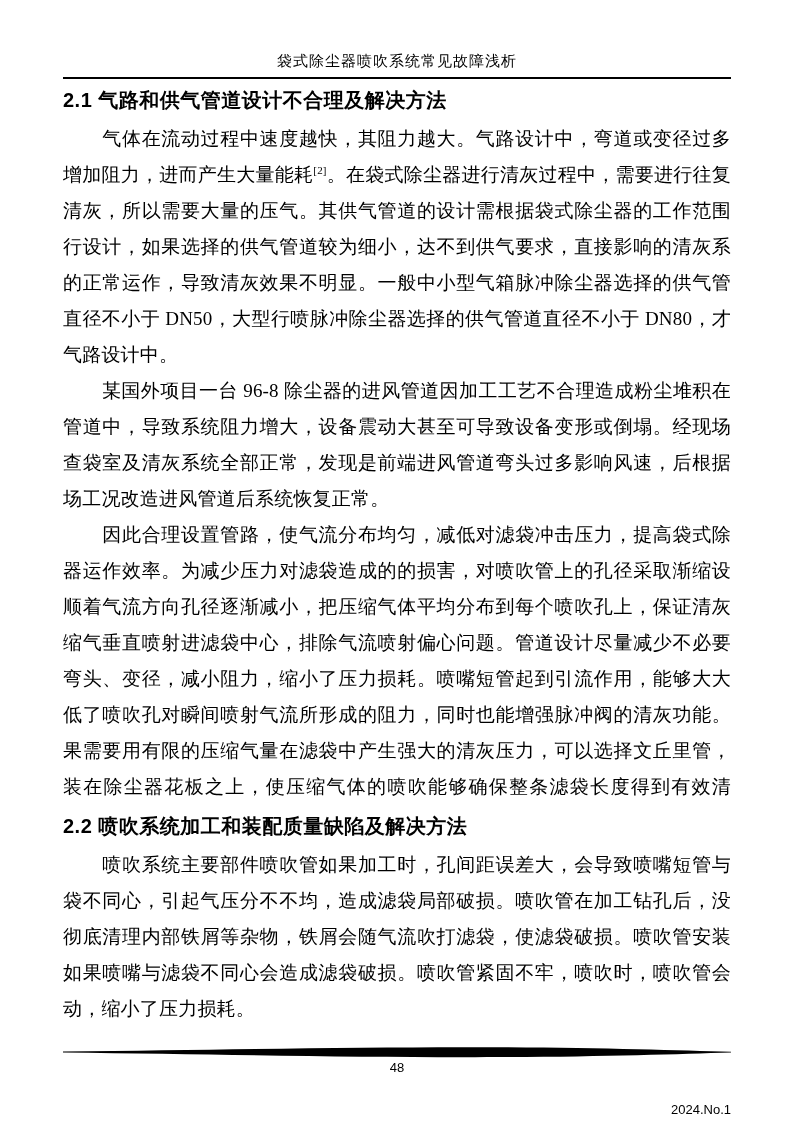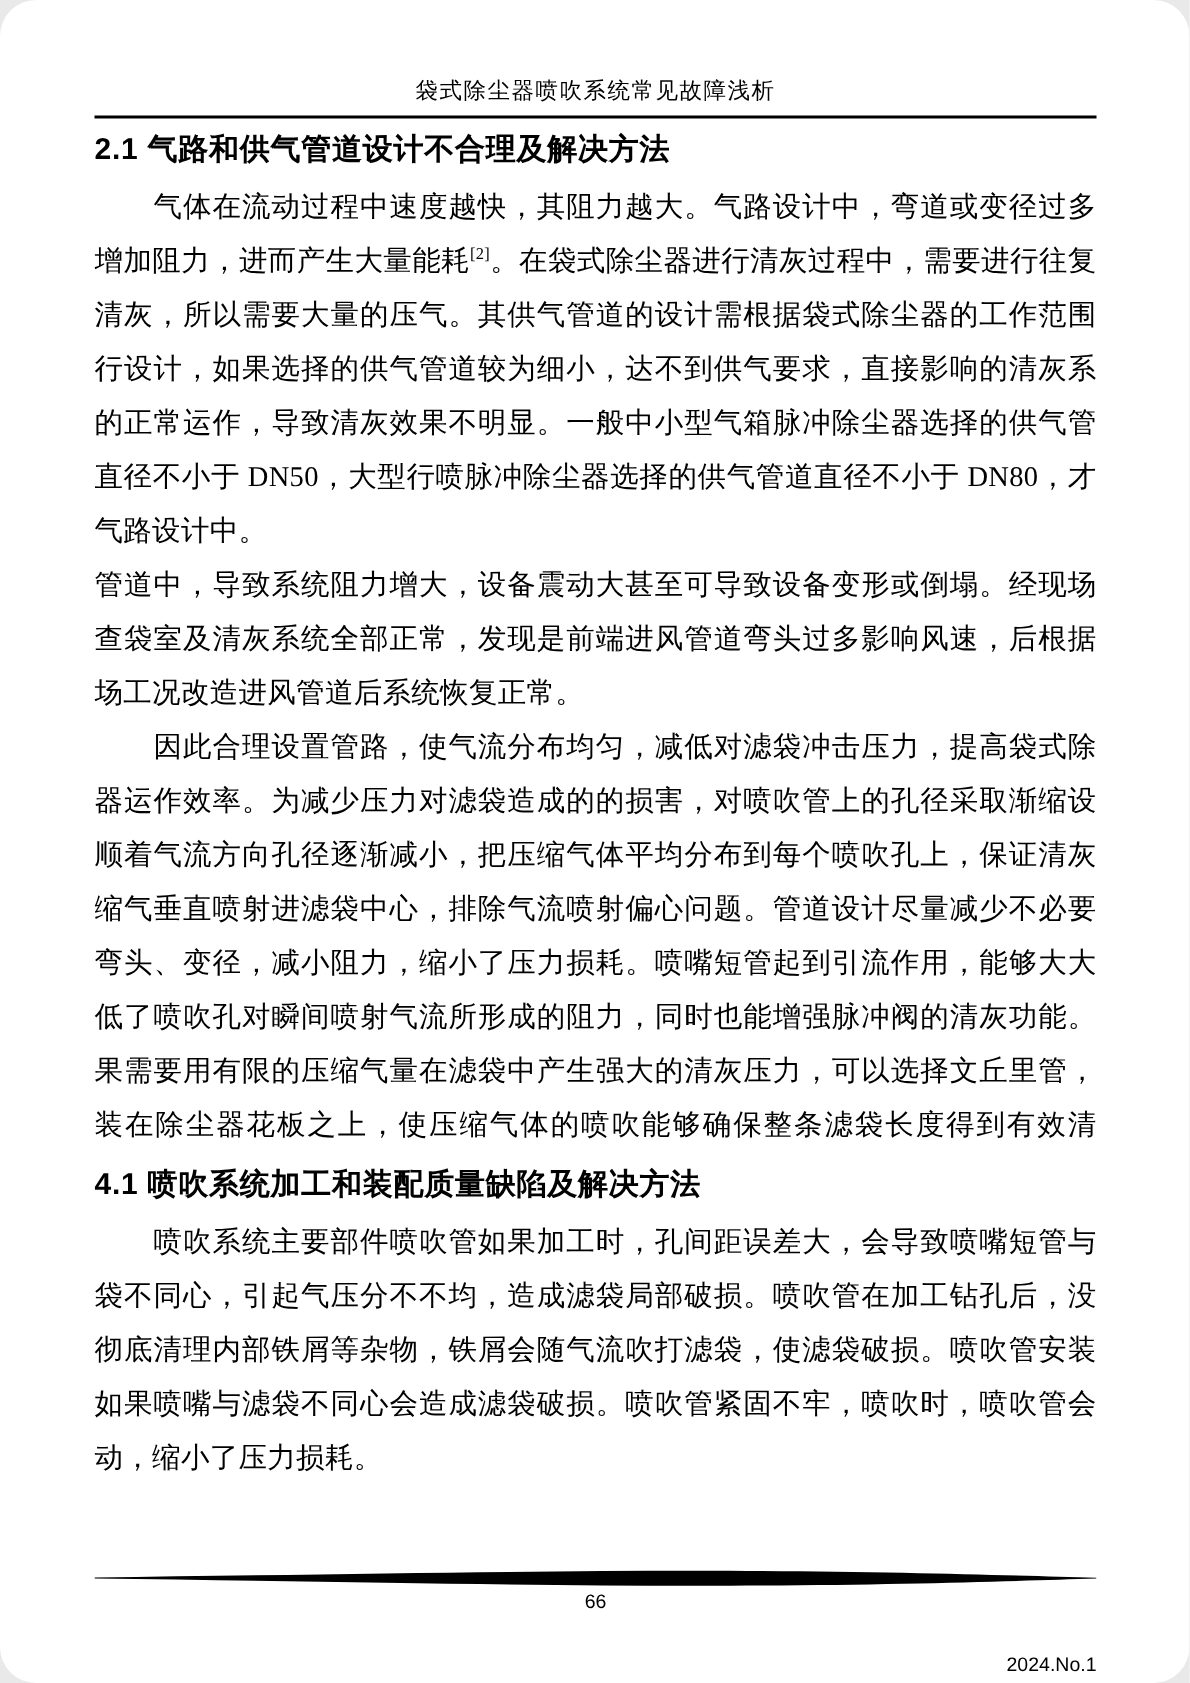--- a/index.html
+++ b/index.html
@@ -5,21 +5,20 @@
   html,body{margin:0;padding:0;background:#e9e9e9;}
   .page{
     position:relative;
     width:793px;height:1122px;
     margin:0 auto;
     background:#ffffff;
     font-family:"Liberation Serif","DejaVu Serif",serif;
     color:#000;
     overflow:hidden;
     box-sizing:border-box;
-    border-radius:24px;
   }
   .content{
     position:absolute;
     left:63px; top:50px;
     width:668px;
   }
   .running-title{
     text-align:center;
     font-size:15px;
     line-height:22px;
@@ -93,49 +92,50 @@
         <div class="para">
           <div class="line">　　气体在流动过程中速度越快，其阻力越大。气路设计中，弯道或变径过多会</div>
           <div class="line">增加阻力，进而产生大量能耗<sup>[2]</sup>。在袋式除尘器进行清灰过程中，需要进行往复</div>
           <div class="line">清灰，所以需要大量的压气。其供气管道的设计需根据袋式除尘器的工作范围进</div>
           <div class="line">行设计，如果选择的供气管道较为细小，达不到供气要求，直接影响的清灰系统</div>
           <div class="line">的正常运作，导致清灰效果不明显。一般中小型气箱脉冲除尘器选择的供气管道</div>
           <div class="line">直径不小于 DN50，大型行喷脉冲除尘器选择的供气管道直径不小于 DN80，才能达</div>
           <div class="line last">气路设计中。</div>
         </div>
         <div class="para">
+          <div class="line">　　某国外项目一台 96-8 除尘器的进风管道因加工工艺不合理造成粉尘堆积在</div>
           <div class="line">管道中，导致系统阻力增大，设备震动大甚至可导致设备变形或倒塌。经现场排</div>
           <div class="line">查袋室及清灰系统全部正常，发现是前端进风管道弯头过多影响风速，后根据现</div>
           <div class="line last">场工况改造进风管道后系统恢复正常。</div>
         </div>
         <div class="para">
           <div class="line">　　因此合理设置管路，使气流分布均匀，减低对滤袋冲击压力，提高袋式除尘</div>
           <div class="line">器运作效率。为减少压力对滤袋造成的的损害，对喷吹管上的孔径采取渐缩设计，</div>
           <div class="line">顺着气流方向孔径逐渐减小，把压缩气体平均分布到每个喷吹孔上，保证清灰压</div>
           <div class="line">缩气垂直喷射进滤袋中心，排除气流喷射偏心问题。管道设计尽量减少不必要的</div>
           <div class="line">弯头、变径，减小阻力，缩小了压力损耗。喷嘴短管起到引流作用，能够大大降</div>
           <div class="line">低了喷吹孔对瞬间喷射气流所形成的阻力，同时也能增强脉冲阀的清灰功能。如</div>
           <div class="line">果需要用有限的压缩气量在滤袋中产生强大的清灰压力，可以选择文丘里管，安</div>
           <div class="line last">装在除尘器花板之上，使压缩气体的喷吹能够确保整条滤袋长度得到有效清灰。</div>
         </div>
-        <div class="sec-heading">4.1 喷吹系统加工和装配质量缺陷及解决方法</div>
+        <div class="sec-heading">2.2 喷吹系统加工和装配质量缺陷及解决方法</div>
         <div class="para">
           <div class="line">　　喷吹系统主要部件喷吹管如果加工时，孔间距误差大，会导致喷嘴短管与滤</div>
           <div class="line">袋不同心，引起气压分不不均，造成滤袋局部破损。喷吹管在加工钻孔后，没有</div>
           <div class="line">彻底清理内部铁屑等杂物，铁屑会随气流吹打滤袋，使滤袋破损。喷吹管安装时，</div>
           <div class="line">如果喷嘴与滤袋不同心会造成滤袋破损。喷吹管紧固不牢，喷吹时，喷吹管会跳</div>
           <div class="line last">动，缩小了压力损耗。</div>
         </div>
       </div>
   </div>
 
   <div class="footer">
     <svg class="footer-rule" width="668" height="13" viewBox="0 0 668 13" aria-hidden="true">
       <path d="M0,5.6 C 150,3.8 280,1.2 400,1.2 C 520,1.2 610,4.4 668,5.8
                L668,6.4 C 610,8.2 520,11.2 400,11.2 C 280,11.2 150,8.2 0,6.4 Z" fill="#000"></path>
     </svg>
     <div class="footer-row">
-      <span class="page-number">66</span>
+      <span class="page-number">48</span>
       <span class="issue-label">2024.No.1</span>
     </div>
   </div>
 
 </div>
 
 </body></html>

